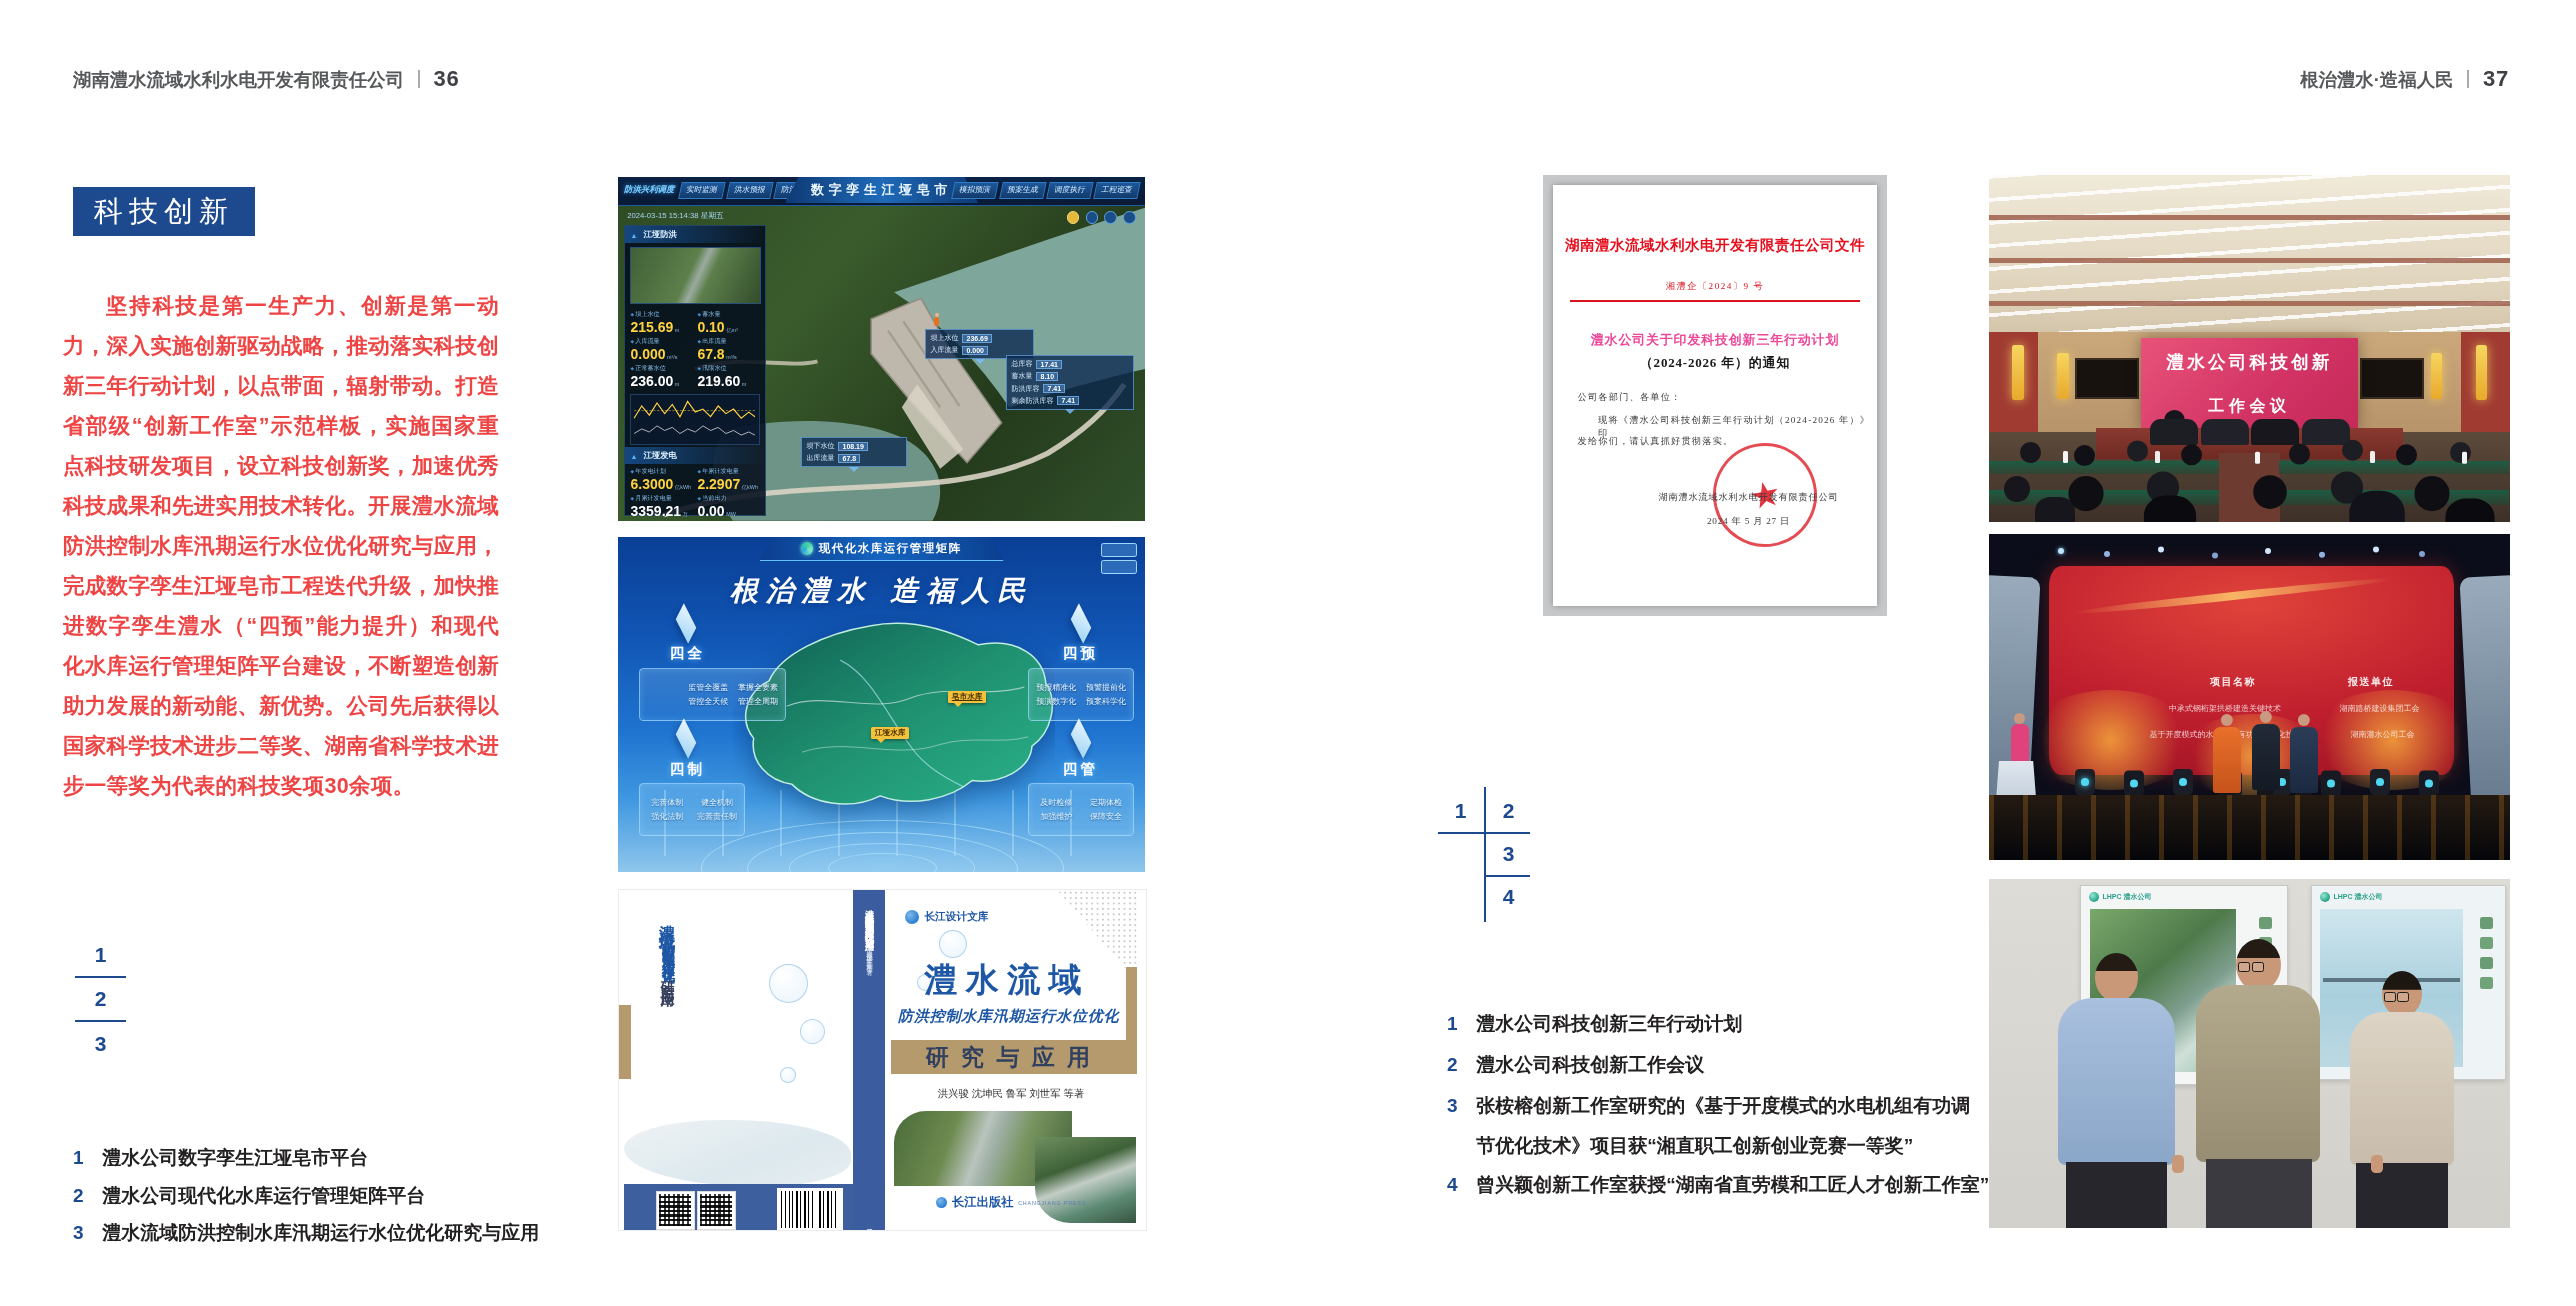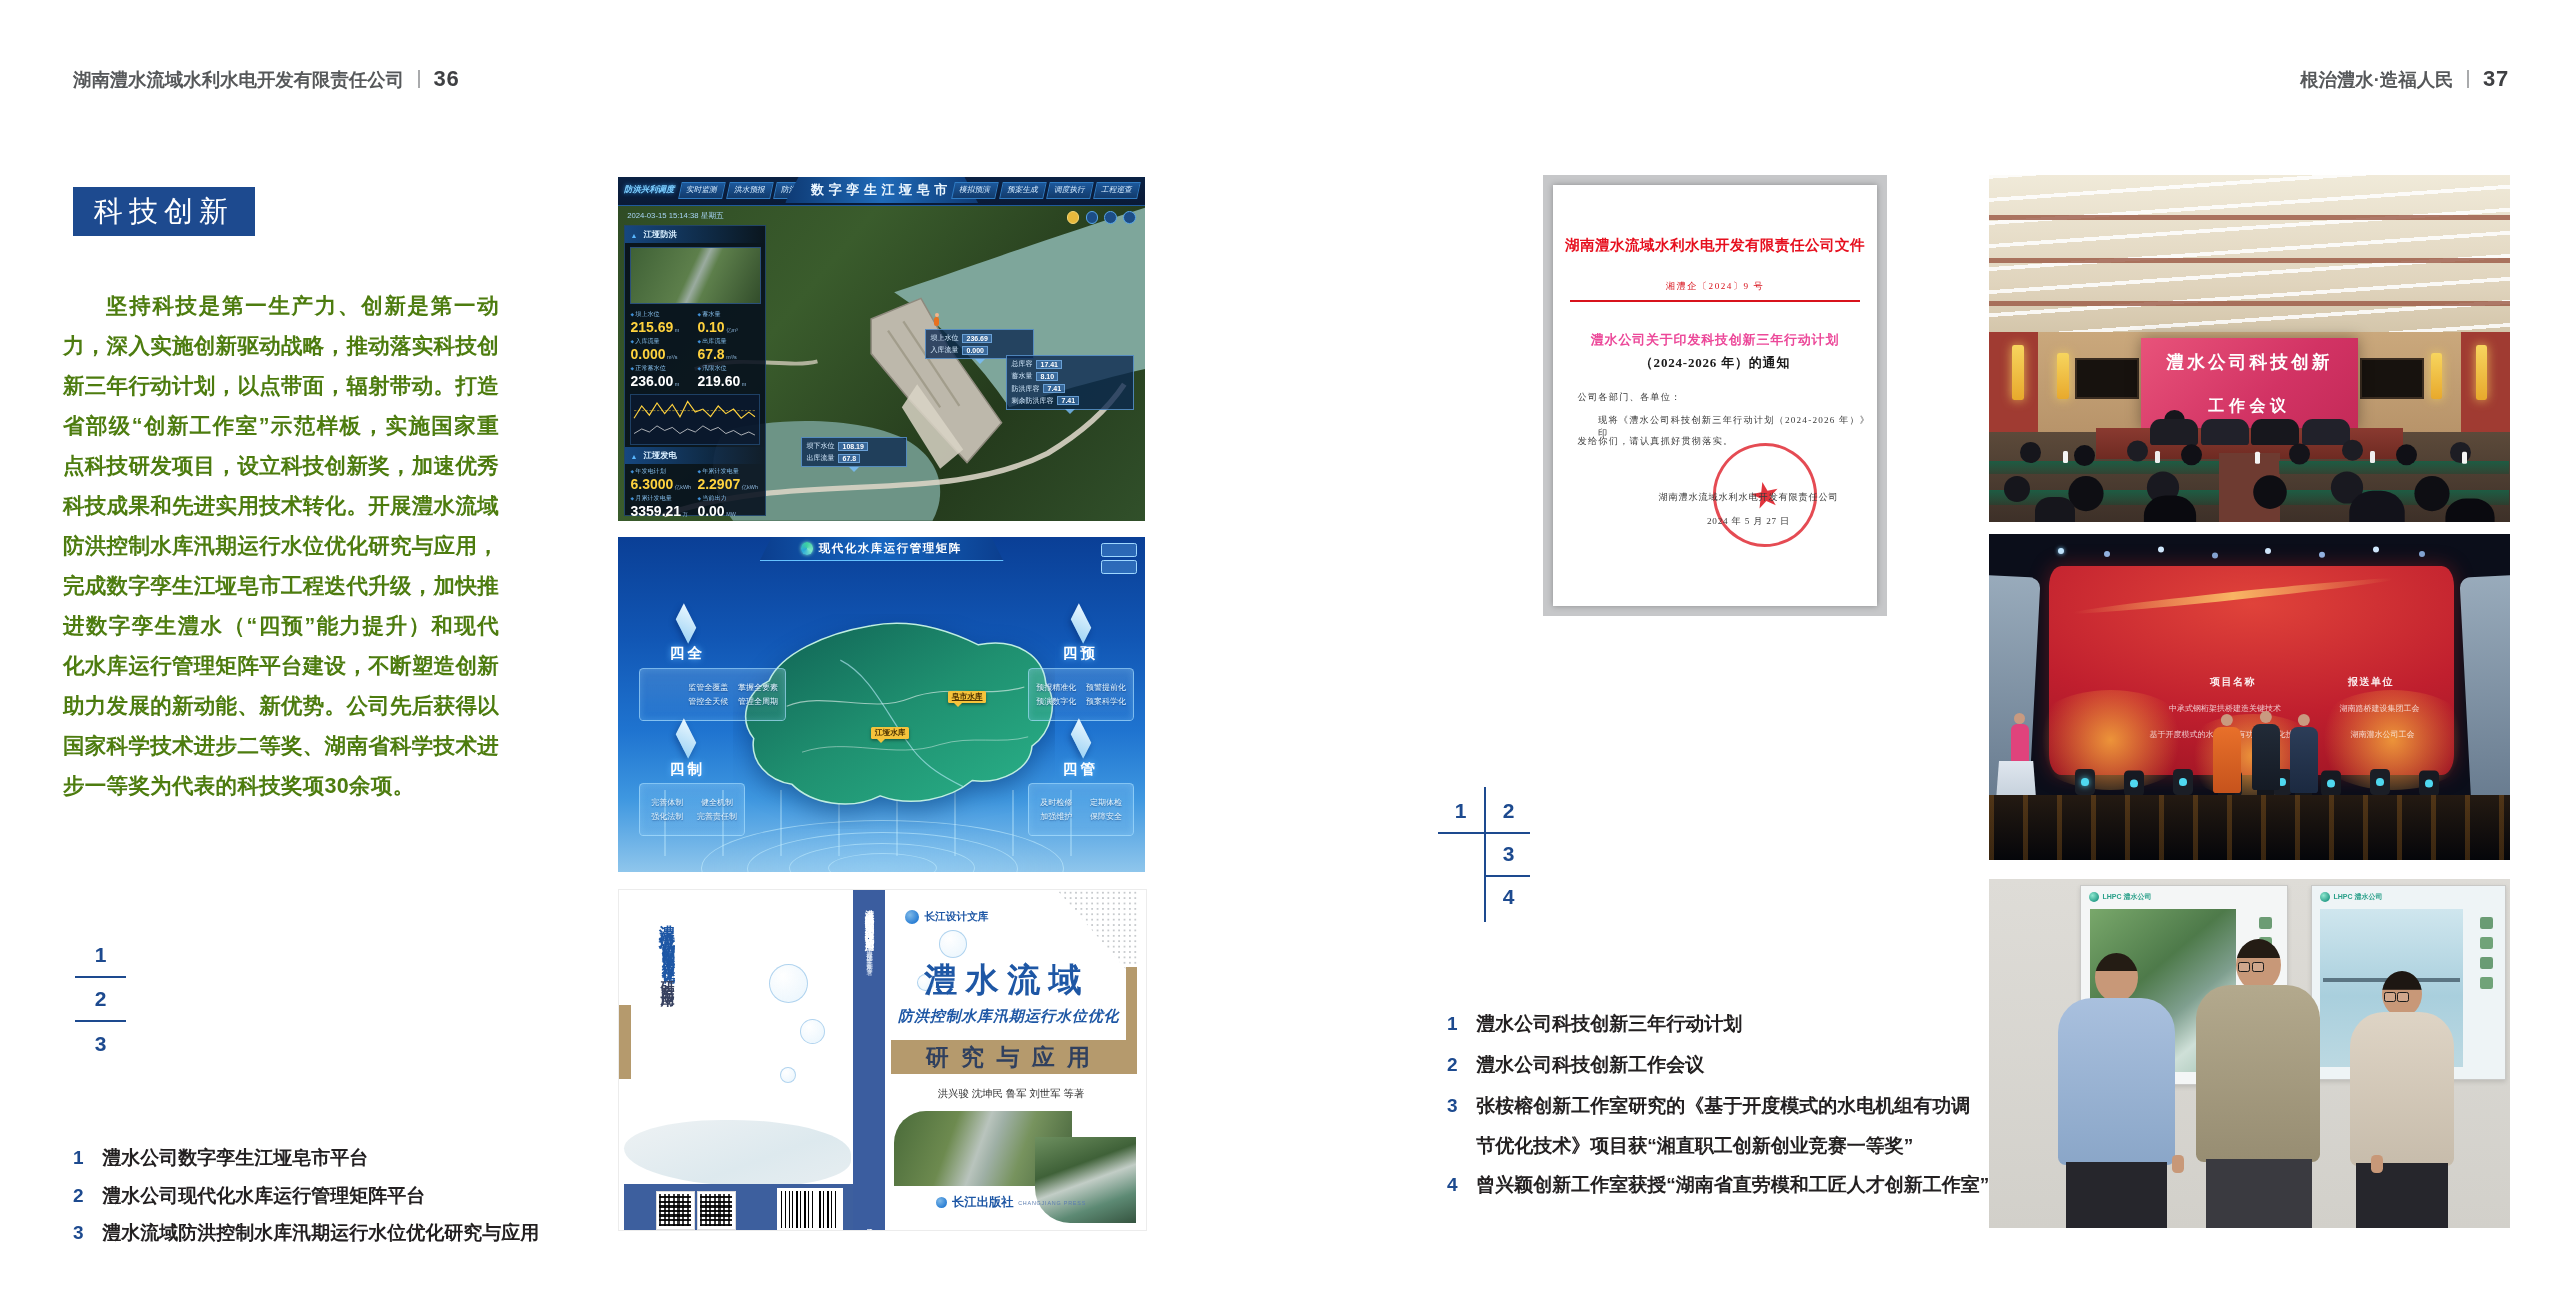--- a/index.html
+++ b/index.html
@@ -9,21 +9,21 @@
   .fig{position:absolute;overflow:hidden;}
 
   
   .runhead{position:absolute;top:66px;font-size:18.4px;color:#56585a;font-weight:bold;display:flex;align-items:center;gap:14px;}
   .runhead .bar{display:inline-block;width:1.5px;height:18.4px;background:#a9aaac;}
   .runhead .pg{font-size:22px;color:#3f4043;letter-spacing:0.8px;}
 
   
   .secbox{position:absolute;left:73px;top:187px;width:182px;height:49px;background:#1d4a8f;color:#fff;
           font-size:29px;font-weight:normal;letter-spacing:6.1px;display:flex;align-items:center;justify-content:center;}
-  .para{position:absolute;left:63px;top:286px;width:436px;font-size:21.5px;line-height:40px;color:#4d7c0f;
+  .para{position:absolute;left:63px;top:286px;width:436px;font-size:21.5px;line-height:40px;color:#ef4444;
         font-weight:600;text-align:justify;text-indent:2em;letter-spacing:0.3px;}
 
   .fignum{position:absolute;width:51px;text-align:center;font-size:21px;font-weight:bold;color:#1d4a8f;}
   .figline{position:absolute;height:1.5px;background:#1d4a8f;}
 
   .cap{position:absolute;display:flex;gap:12.3px;font-size:19px;font-weight:bold;color:#232021;}
   .cap .n{color:#1d4a8f;min-width:17px;}
   .cap .t{line-height:40px;}
   .cap.tight .t{line-height:23px;}
 
@@ -395,20 +395,21 @@
     <div class="rip" style="left:210px;top:316px;width:107px;height:28px;"></div>
     <div class="rip" style="left:171px;top:306px;width:184px;height:48px;"></div>
     <div class="rip" style="left:129px;top:295px;width:269px;height:71px;"></div>
     <div class="rip" style="left:83px;top:283px;width:361px;height:94px;background:radial-gradient(ellipse,rgba(160,220,255,.25),transparent 70%);"></div>
     <div class="f2hdr">
       <span class="f2logo"></span>
       <span>现代化水库运行管理矩阵</span>
     </div>
     <div class="f2btn" style="top:6.1px;"></div>
     <div class="f2btn" style="top:23px;"></div>
+    <div class="slogan">根治澧水  造福人民</div>
     <svg class="abs" style="left:115px;top:77px;" width="322" height="215" viewBox="0 0 420 280">
       <defs>
         <linearGradient id="teal" x1="0" y1="0" x2="1" y2="1">
           <stop offset="0" stop-color="#0f5f52"></stop>
             <stop offset="0.5" stop-color="#1f9070"></stop>
             <stop offset="1" stop-color="#2ab38a"></stop>
         </linearGradient>
       </defs>
       <path d="M180,15 C230,5 280,20 320,40 C370,30 405,55 408,90 C425,115 415,155 390,172 C388,202 350,222 312,217 C282,242 232,252 192,237 C152,257 102,247 77,222 C45,217 22,192 27,162 C7,137 17,102 47,87 C62,52 120,25 180,15 Z" fill="url(#teal)" stroke="#bfeee0" stroke-width="2" style="filter:drop-shadow(0 10px 16px rgba(0,40,90,.45));"></path>
       <path d="M70,120 C120,100 180,130 230,110 C280,90 330,110 380,95" stroke="rgba(255,255,255,.55)" stroke-width="1.4" fill="none"></path>

